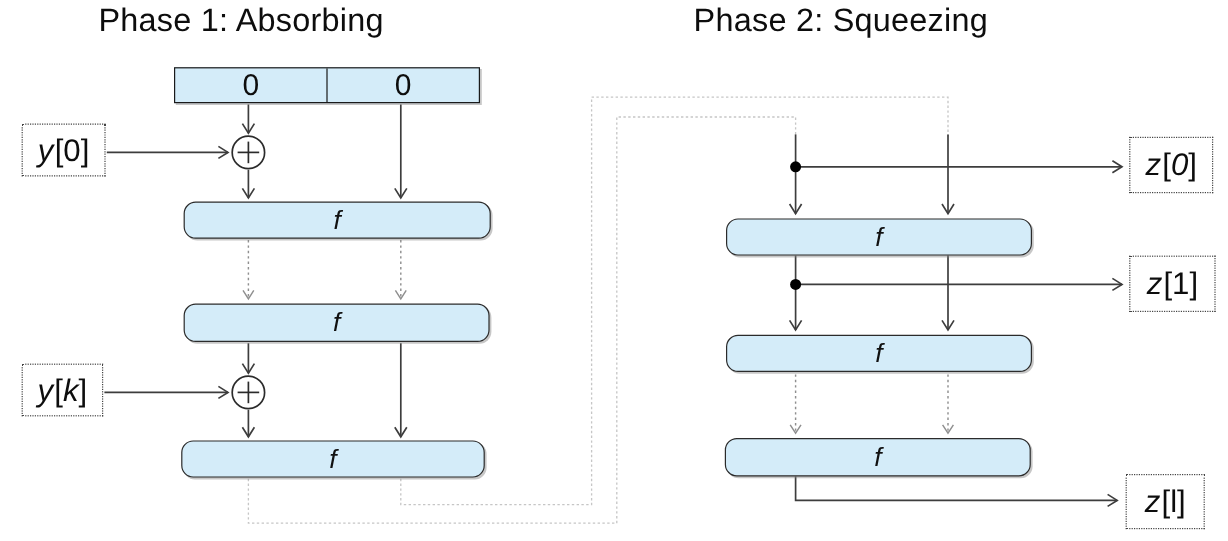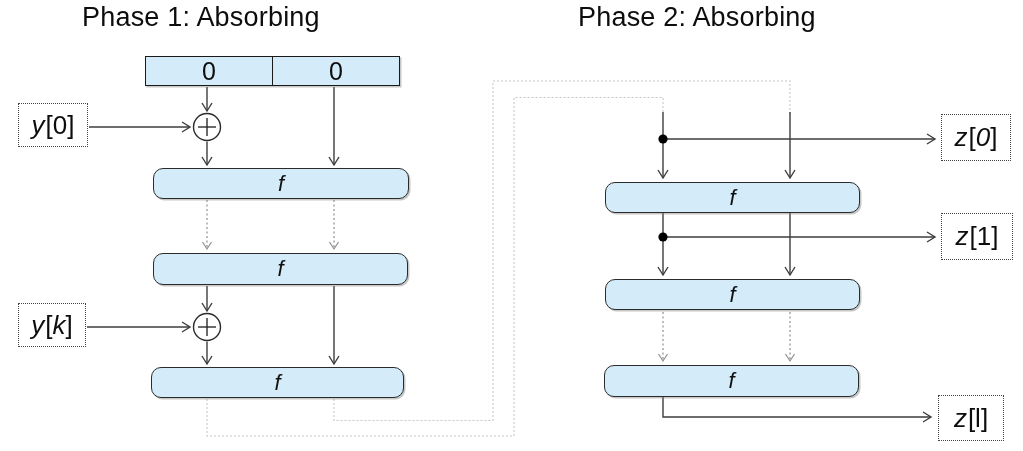--- a/index.html
+++ b/index.html
@@ -117,21 +117,21 @@
       <line x1="207" y1="118" x2="207" y2="136"></line>
     </g>
     <g stroke="#2b2b2b" stroke-width="1.4" fill="#ffffff">
       <circle cx="207" cy="327" r="13.5"></circle>
       <line x1="198" y1="327" x2="216" y2="327"></line>
       <line x1="207" y1="318" x2="207" y2="336"></line>
     </g>
   </svg>
 
   <div class="title" style="left:82px;top:2px;">Phase 1: Absorbing</div>
-  <div class="title" style="left:578px;top:2px;">Phase 2: Absorbing</div>
+  <div class="title" style="left:578px;top:2px;">Phase 2: Squeezing</div>
 
   <div class="state-box">
     <div class="state-cell">0</div>
     <div class="state-cell">0</div>
   </div>
 
   <div class="fbox" style="left:153px;top:168px;width:256px;height:31px;">f</div>
   <div class="fbox" style="left:153px;top:253px;width:255px;height:32px;">f</div>
   <div class="fbox" style="left:151px;top:367px;width:253px;height:31px;">f</div>
 

